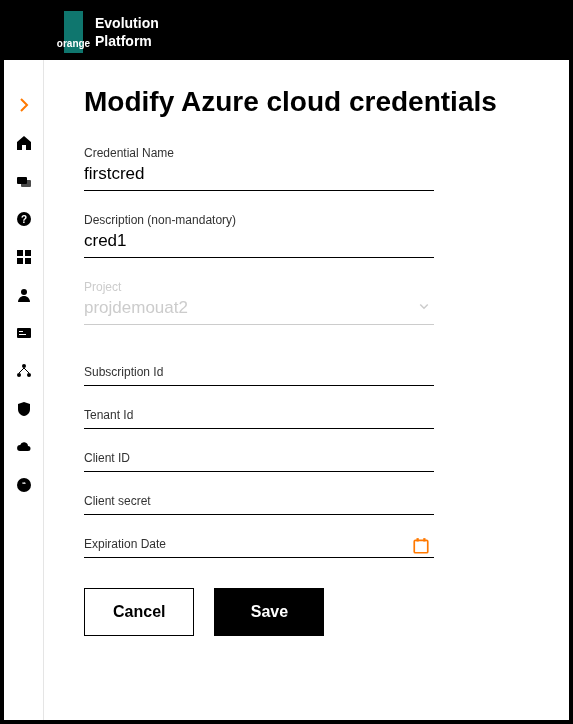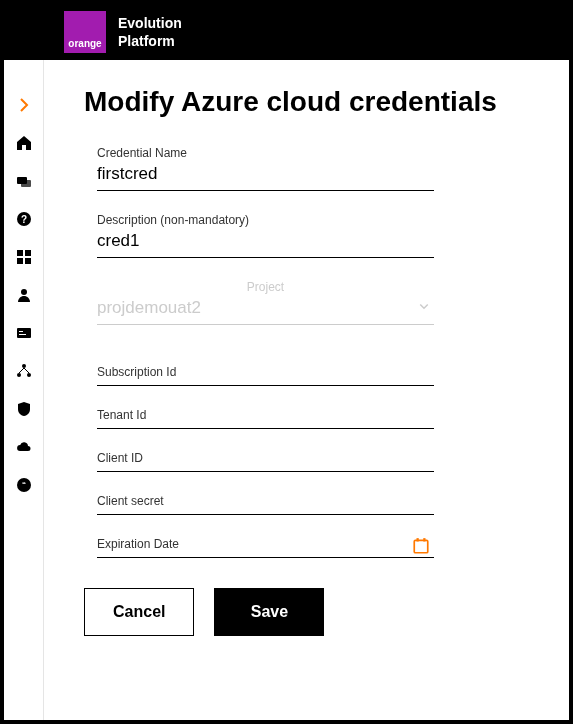--- a/index.html
+++ b/index.html
@@ -21,23 +21,23 @@
     .topbar {
       background: #000;
       color: #fff;
       height: 56px;
       display: flex;
       align-items: center;
       padding-left: 60px;
       gap: 12px;
     }
     .brand-logo {
-      width: 42px;
+      width: 19px;
       height: 42px;
-      background: #a21caf;
+      background: #0f766e;
       display: flex;
       align-items: flex-end;
       justify-content: center;
       color: #fff;
       font-size: 10px;
       font-weight: bold;
       padding-bottom: 4px;
     }
     .brand-title {
       font-size: 14px;
@@ -83,32 +83,31 @@
       margin-top: 16px;
     }
     .form {
       max-width: 350px;
     }
     .field {
       margin-bottom: 22px;
       border-bottom: 1px solid #000;
       padding-bottom: 6px;
       position: relative;
-      margin-left: 13px;
     }
     .field.disabled {
       border-bottom: 1px solid #ccc;
     }
     .field-label {
       font-size: 12px;
       color: #333;
       margin-bottom: 4px;
       display: block;
     }
-    .field.disabled .field-label { color: #ccc; text-align: center; }
+    .field.disabled .field-label { color: #ccc; }
     .field-value {
       font-size: 17px;
       color: #000;
       border: none;
       outline: none;
       width: 100%;
       background: transparent;
       min-height: 16px;
     }
     .field.disabled .field-value { color: #ccc; }

